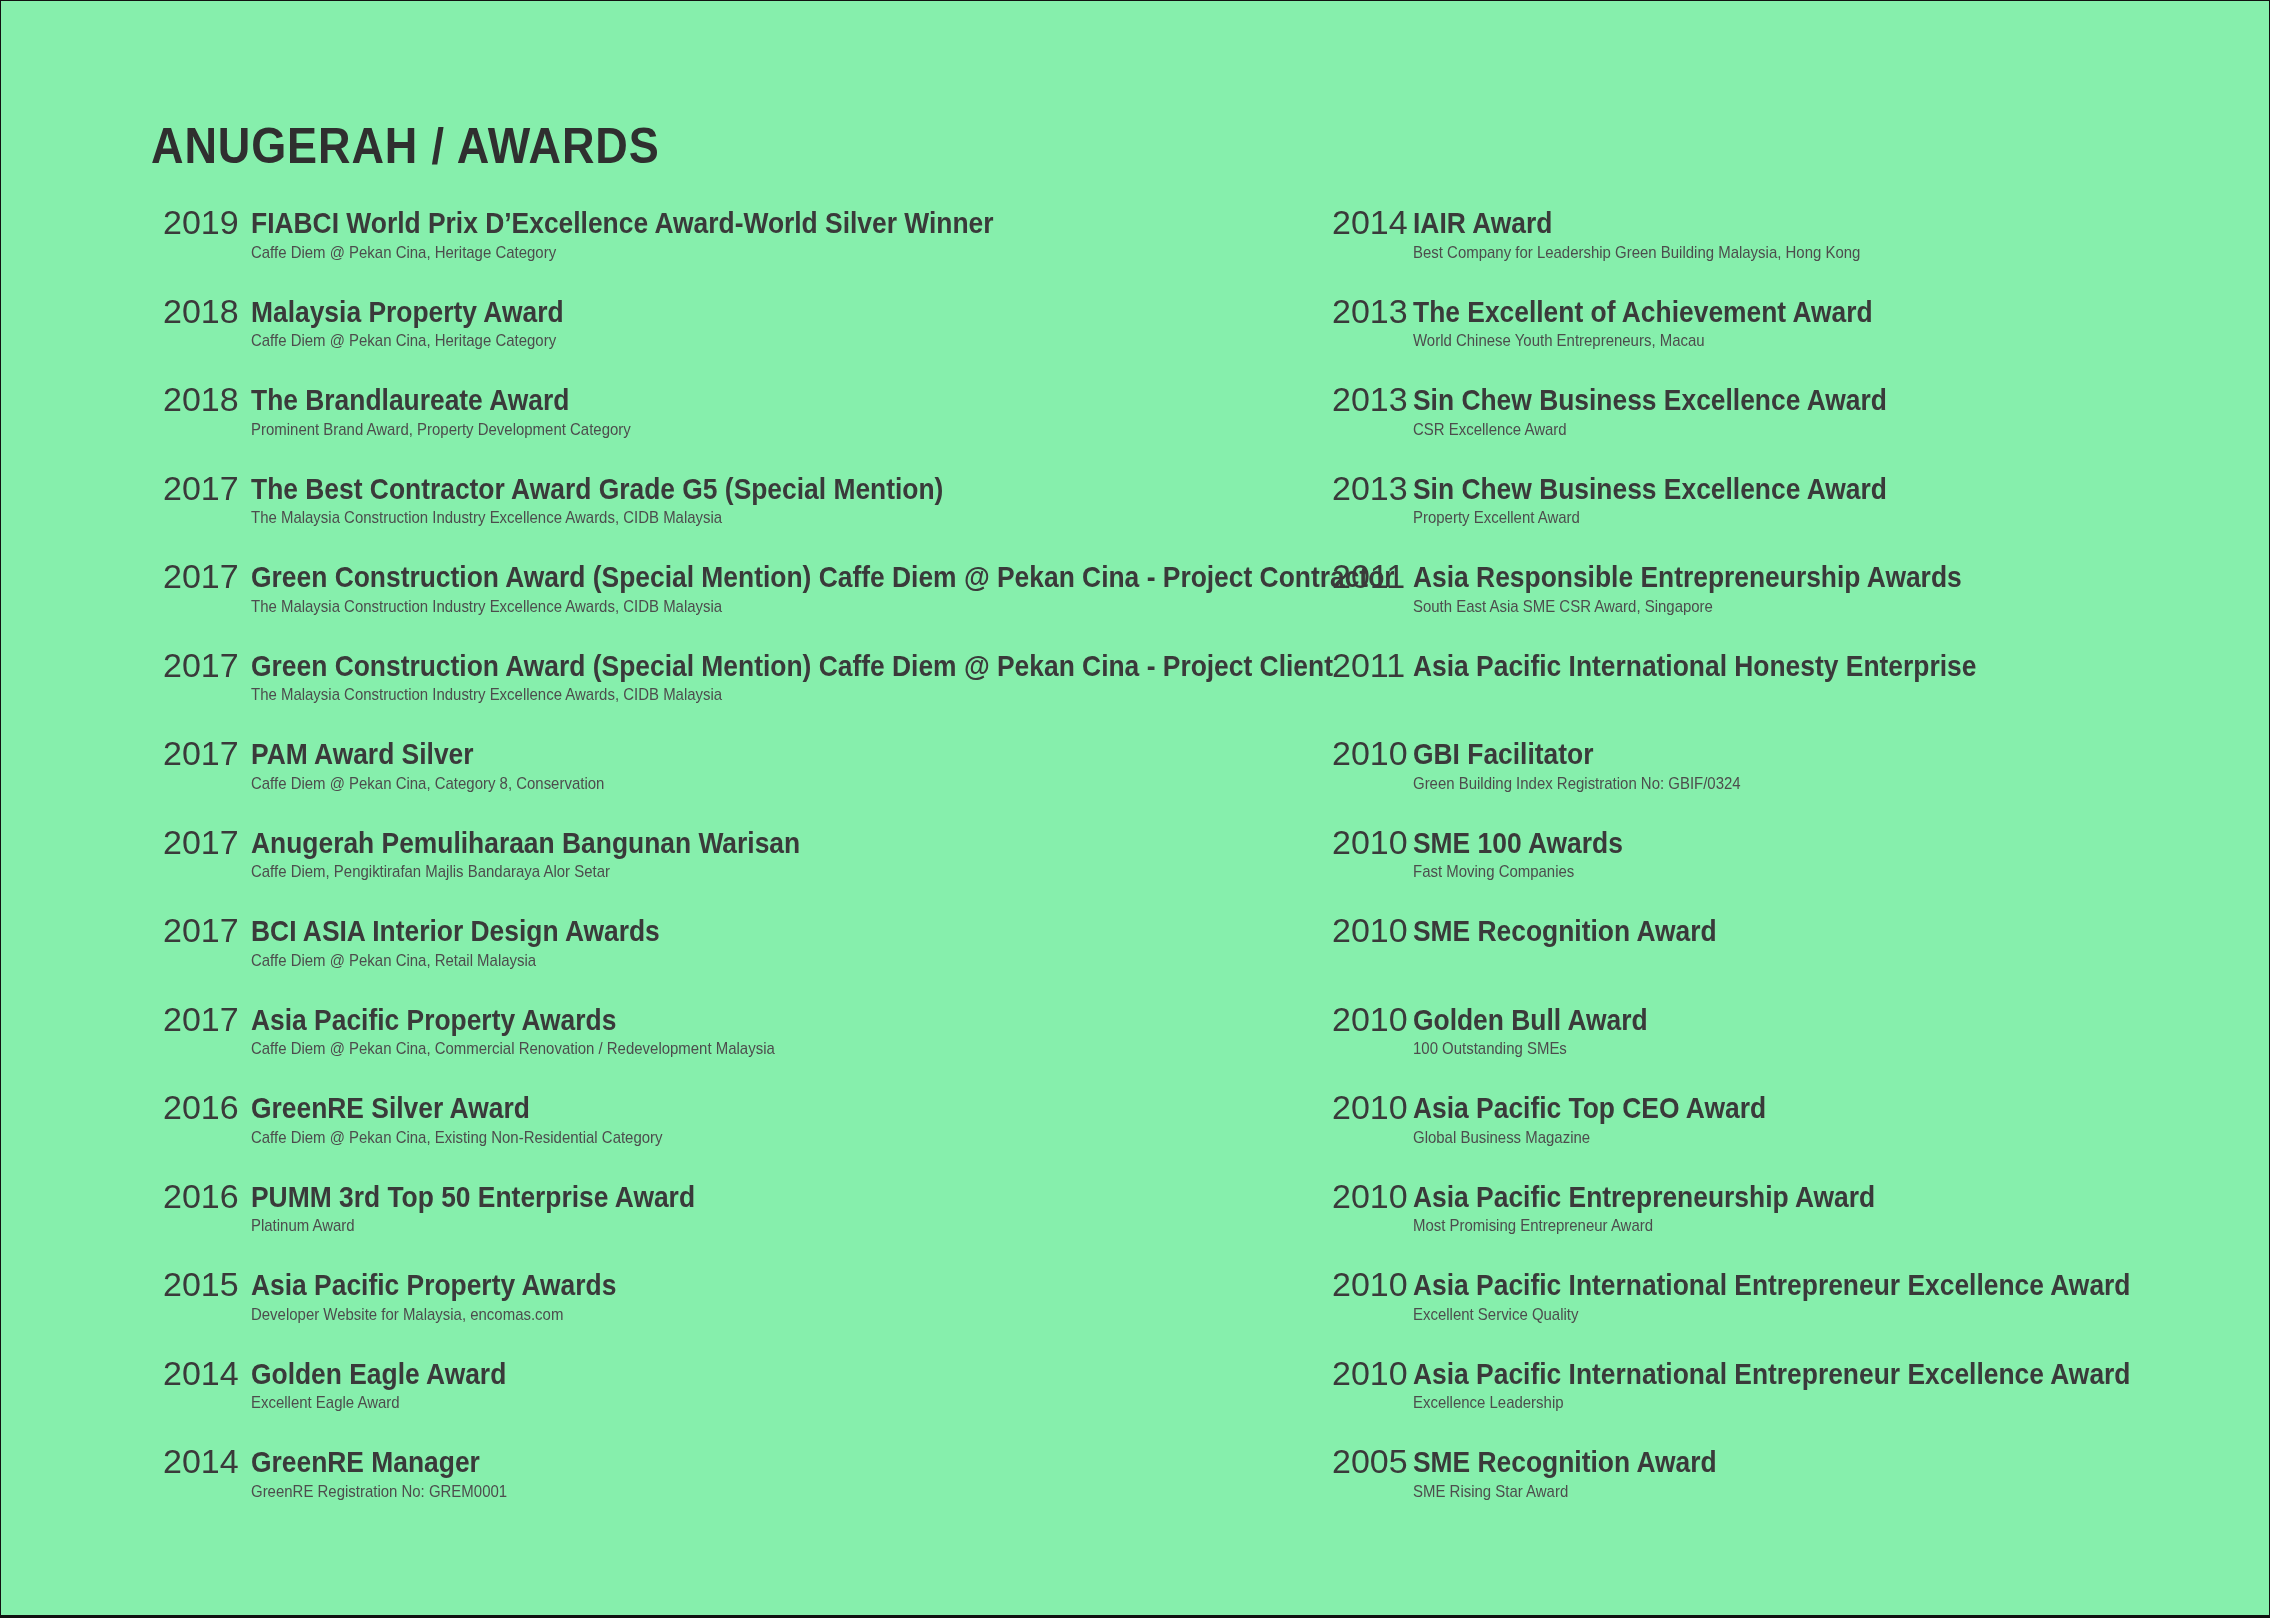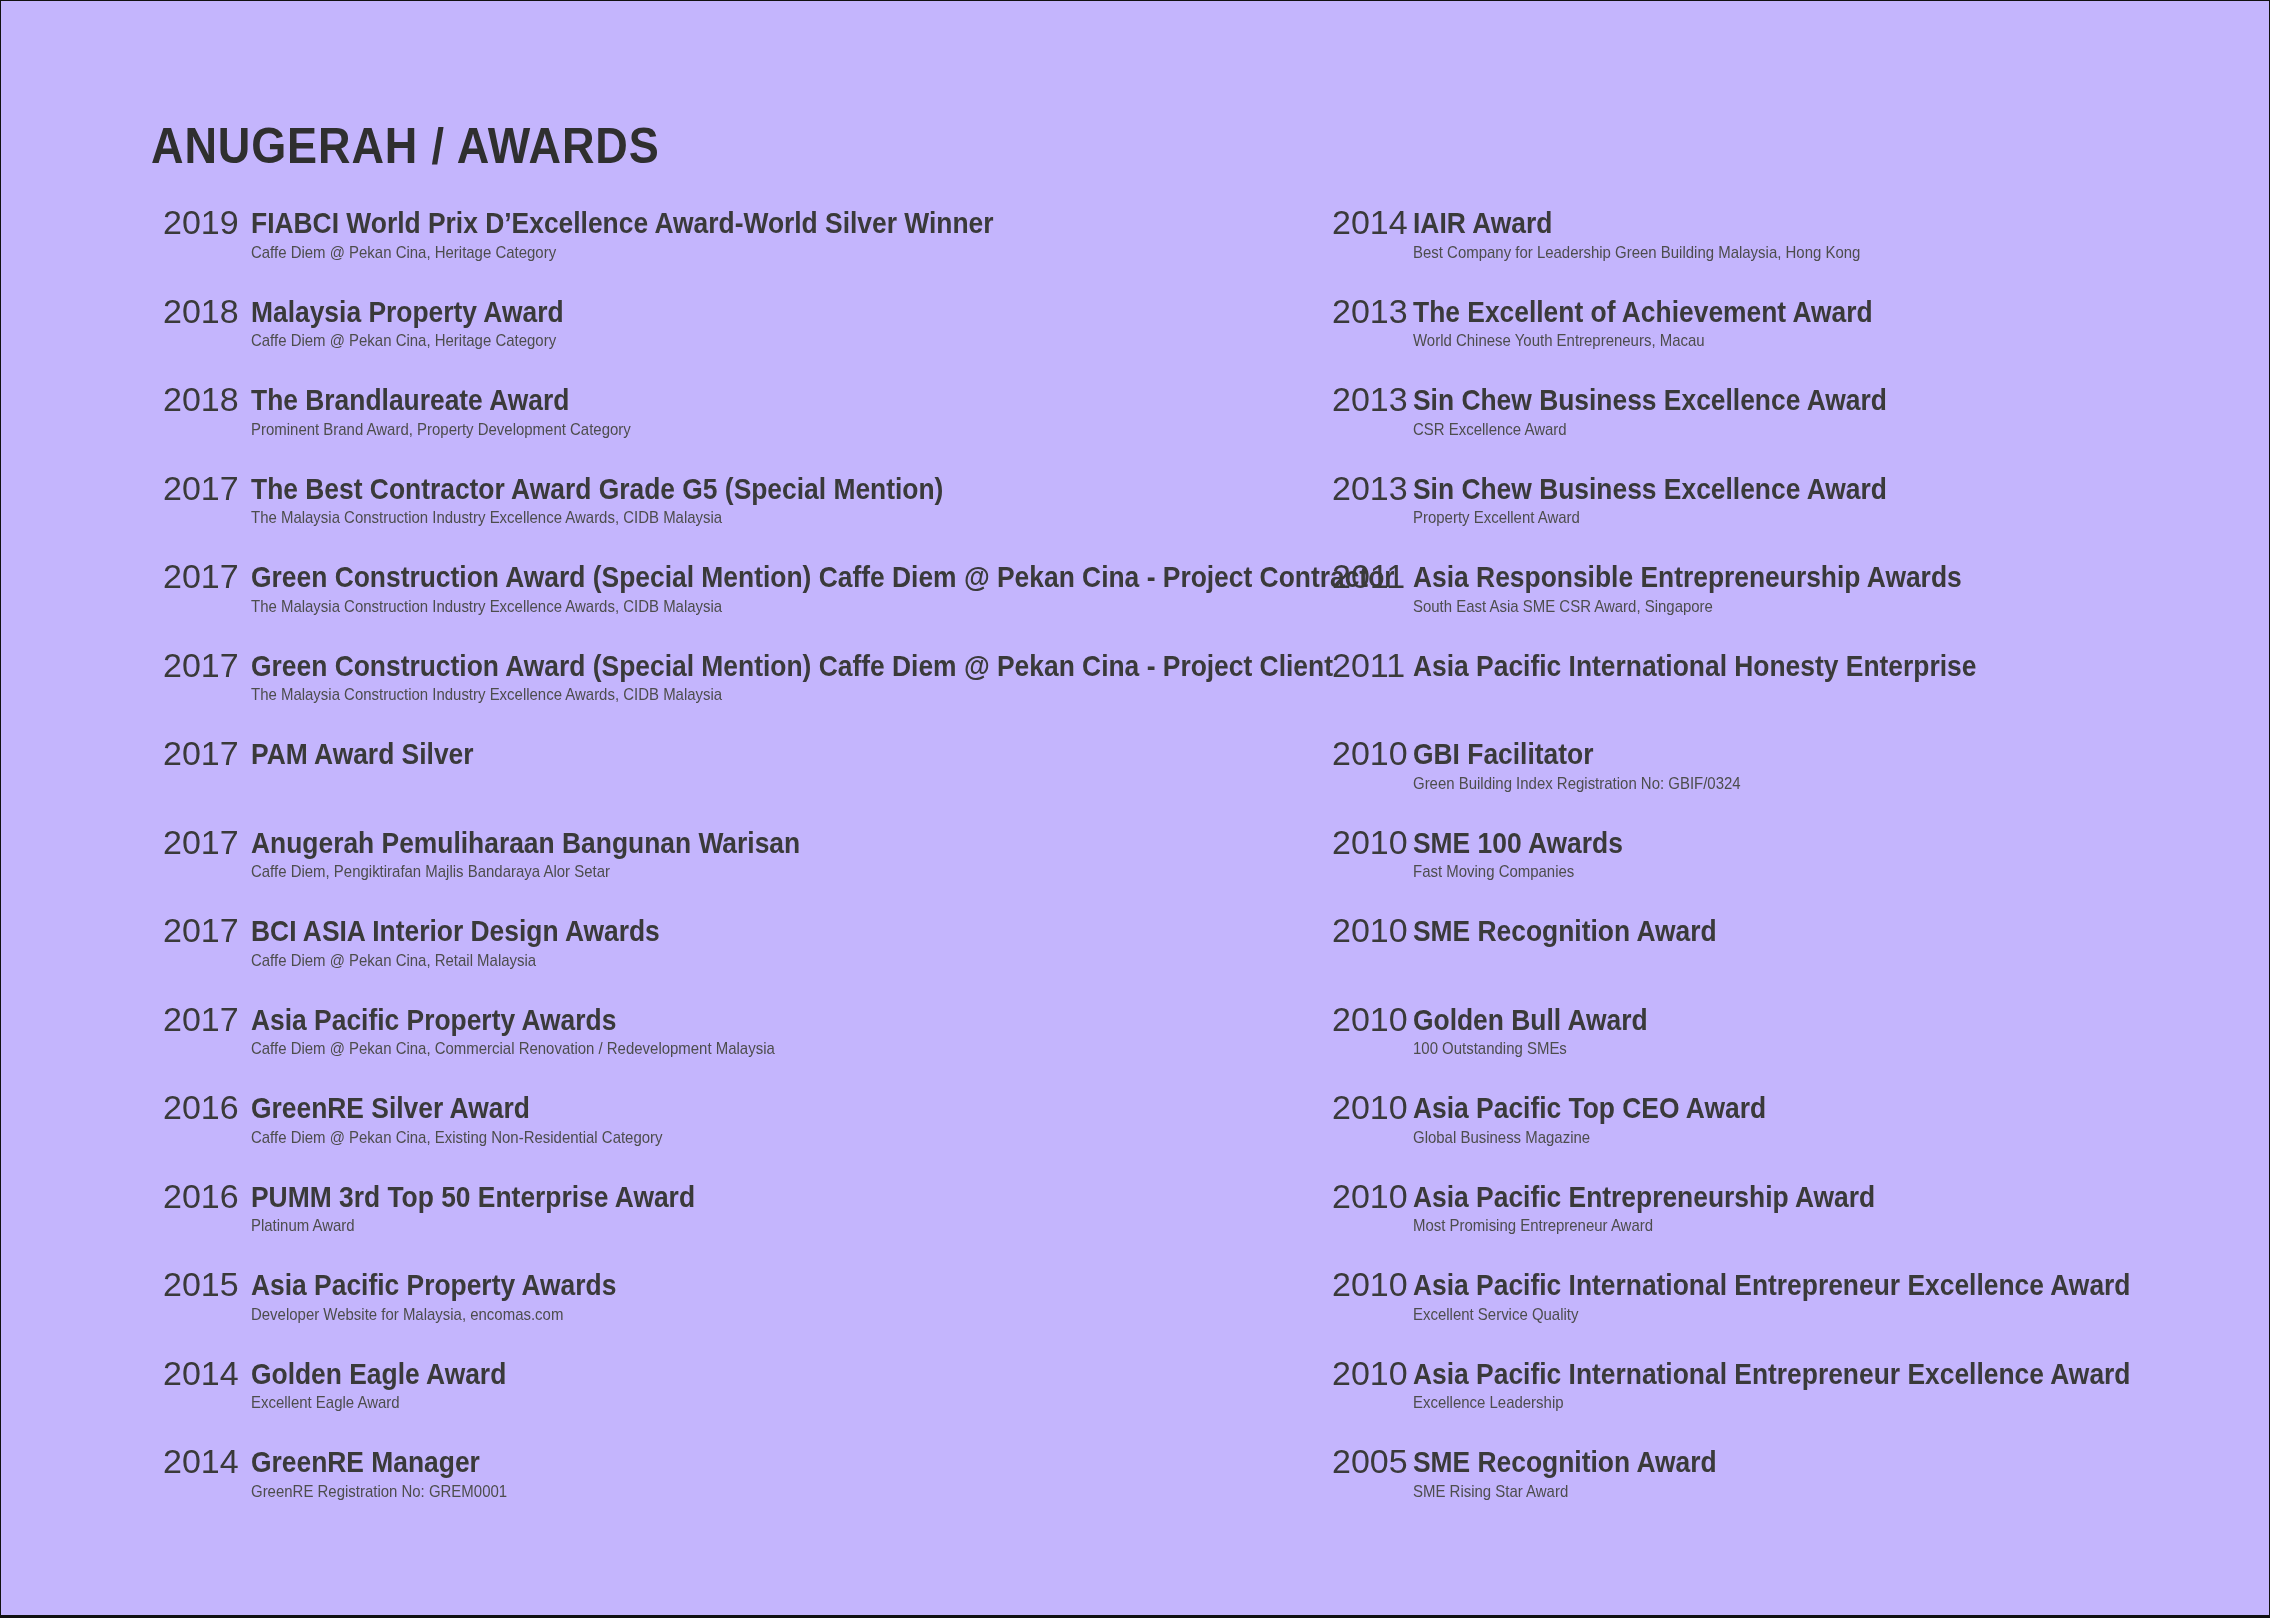--- a/index.html
+++ b/index.html
@@ -4,21 +4,21 @@
 <style>
   html, body {
     margin: 0;
     padding: 0;
     background: #e8e8e8;
   }
   .page {
     position: relative;
     width: 2270px;
     height: 1619px;
-    background: #c4b5fd;
+    background: #86efac;
     box-sizing: border-box;
     border-top: 1.9px solid #111111;
     border-left: 1.9px solid #111111;
     border-right: 1.9px solid #111111;
     border-bottom: 4.8px solid #111111;
     font-family: "Liberation Sans", sans-serif;
     overflow: hidden;
   }
   .title {
     position: absolute;
@@ -126,20 +126,21 @@
           <div class="year">2017</div>
           <div class="info">
             <div class="award-title"><span class="cond">Green Construction Award (Special Mention) Caffe Diem @ Pekan Cina - Project Client</span></div>
             <div class="award-desc"><span class="cond">The Malaysia Construction Industry Excellence Awards, CIDB Malaysia</span></div>
           </div>
         </div>
         <div class="entry">
           <div class="year">2017</div>
           <div class="info">
             <div class="award-title"><span class="cond">PAM Award Silver</span></div>
+            <div class="award-desc"><span class="cond">Caffe Diem @ Pekan Cina, Category 8, Conservation</span></div>
           </div>
         </div>
         <div class="entry">
           <div class="year">2017</div>
           <div class="info">
             <div class="award-title"><span class="cond">Anugerah Pemuliharaan Bangunan Warisan</span></div>
             <div class="award-desc"><span class="cond">Caffe Diem, Pengiktirafan Majlis Bandaraya Alor Setar</span></div>
           </div>
         </div>
         <div class="entry">

